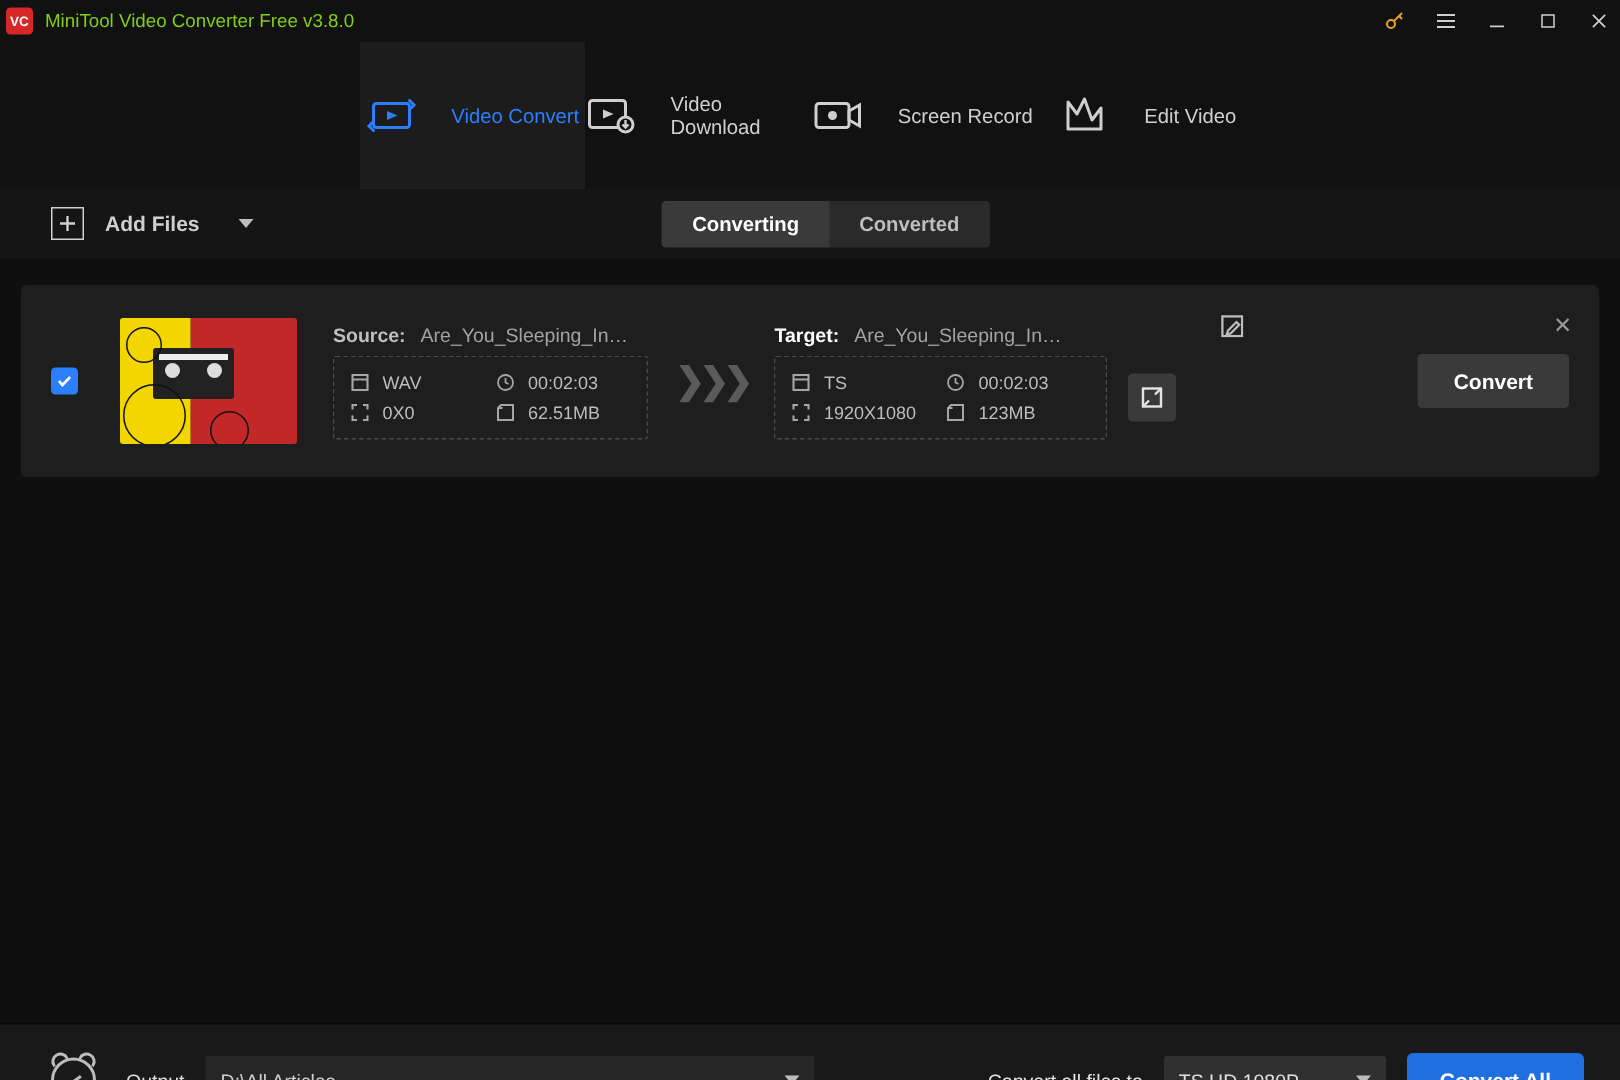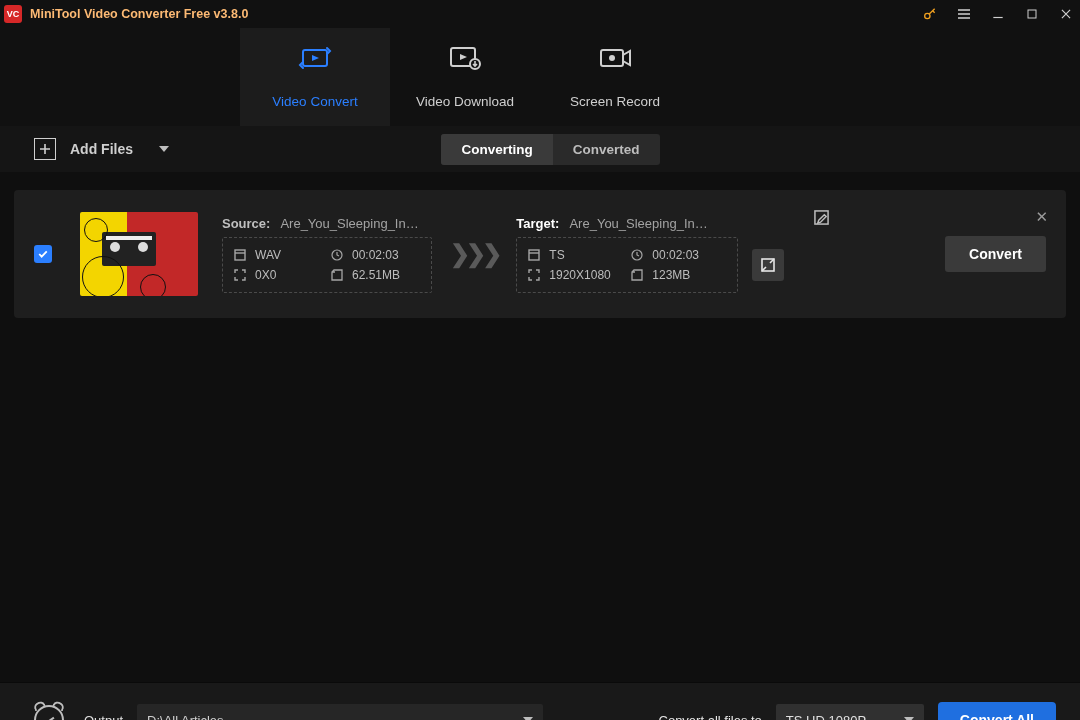--- a/index.html
+++ b/index.html
@@ -34,35 +34,35 @@
     align-items:center;
     padding:0 6px 0 4px;
   }
   .app-logo{
     width:18px;height:18px;border-radius:3px;
     background:#d62828;
     display:flex;align-items:center;justify-content:center;
     color:#fff;font-size:9px;font-weight:700;
     margin-right:8px;
   }
-  .app-title{font-size:12.5px;color:#fdba74;font-weight:700;}
+  .app-title{font-size:12.5px;color:#84cc16;font-weight:400;}
   .titlebar-right{margin-left:auto;display:flex;gap:18px;align-items:center;color:#bdbdbd;}
   .titlebar-right .tico{width:16px;height:16px;display:flex;align-items:center;justify-content:center;cursor:pointer;}
   .key-ico svg{color:#f0a020;}
   
   .maintabs{
     height:98px;
     background:#111;
     display:flex;
     align-items:stretch;
     padding-left:240px;
   }
   .mtab{
     width:150px;
-    display:flex;flex-direction:column;align-items:center;justify-content:center;
+    display:flex;flex-direction:row;align-items:center;justify-content:center;
     gap:23px;cursor:pointer;
     color:#cfcfcf;
   }
   .mtab.active{background:#1c1c1c;color:var(--blue);}
   .mtab .mico{width:34px;height:26px;display:flex;align-items:center;justify-content:center;}
   .mtab .mlabel{font-size:13.5px;}
   
   .subbar{
     height:46px;background:#151515;display:flex;align-items:center;
     padding:0 28px 0 34px;
@@ -235,20 +235,28 @@
   </div>
   <div class="mtab">
     <div class="mico">
       <svg width="34" height="26" viewBox="0 0 34 26" fill="none" stroke="#cfcfcf" stroke-width="2">
         <rect x="3" y="5" width="22" height="16" rx="2"></rect>
         <path d="M25 10l7-4v14l-7-4z"></path>
         <circle cx="14" cy="13" r="3" fill="#cfcfcf" stroke="none"></circle>
       </svg>
     </div>
     <div class="mlabel">Screen Record</div>
+  </div>
+  <div class="mtab">
+    <div class="mico">
+      <svg width="30" height="26" viewBox="0 0 30 26" fill="none" stroke="#cfcfcf" stroke-width="2">
+        <path d="M4 22V4l6 8 5-10 5 14 6-8v14z" stroke-linejoin="round"></path>
+      </svg>
+    </div>
+    <div class="mlabel">Edit Video</div>
   </div>
 </div>
 
 <div class="subbar">
   <div class="addfiles">
     <div class="plusbox">
       <svg width="12" height="12" viewBox="0 0 12 12" stroke="#cfcfcf" stroke-width="1.6">
           <path d="M6 1v10M1 6h10"></path>
         </svg>
     </div>

